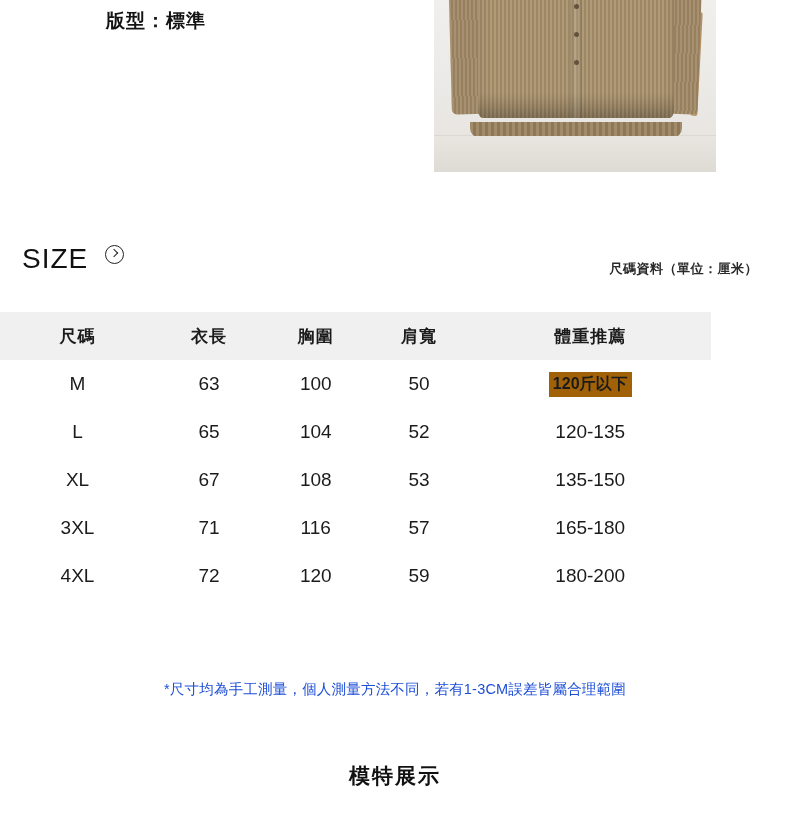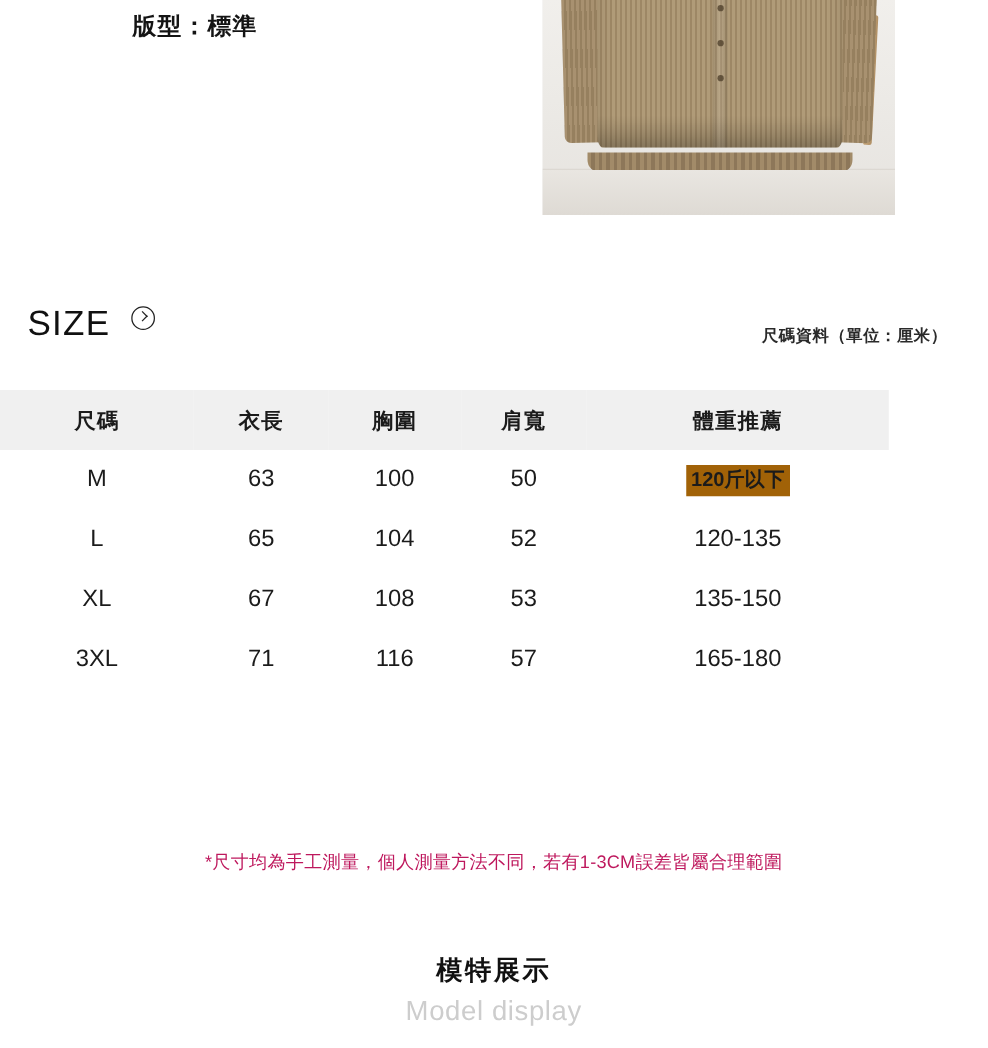--- a/index.html
+++ b/index.html
@@ -234,21 +234,21 @@
     display: inline-block;
     padding: 2px 4px;
   }
 
   .note {
     position: absolute;
     left: 0; right: 0;
     top: 680px;
     text-align: center;
     font-size: 14.5px;
-    color: #be185d;
+    color: #1d4ed8;
     letter-spacing: .2px;
   }
 
   
   .model-block {
     position: absolute;
     left: 0; right: 0;
     top: 762px;
     text-align: center;
   }
@@ -333,22 +333,28 @@
         <td class="c3">53</td>
         <td class="c4 weight-cell">135-150</td>
       </tr>
       <tr>
         <td class="c0">3XL</td>
         <td class="c1">71</td>
         <td class="c2">116</td>
         <td class="c3">57</td>
         <td class="c4 weight-cell">165-180</td>
       </tr>
+      <tr>
+        <td class="c0">4XL</td>
+        <td class="c1">72</td>
+        <td class="c2">120</td>
+        <td class="c3">59</td>
+        <td class="c4 weight-cell">180-200</td>
+      </tr>
     </tbody>
   </table>
 </div>
 
 <div class="note">*尺寸均為手工測量，個人測量方法不同，若有1-3CM誤差皆屬合理範圍</div>
 
 <div class="model-block">
   <p class="model-zh">模特展示</p>
-  <p class="model-en">Model display</p>
 </div>
 
 </body></html>

